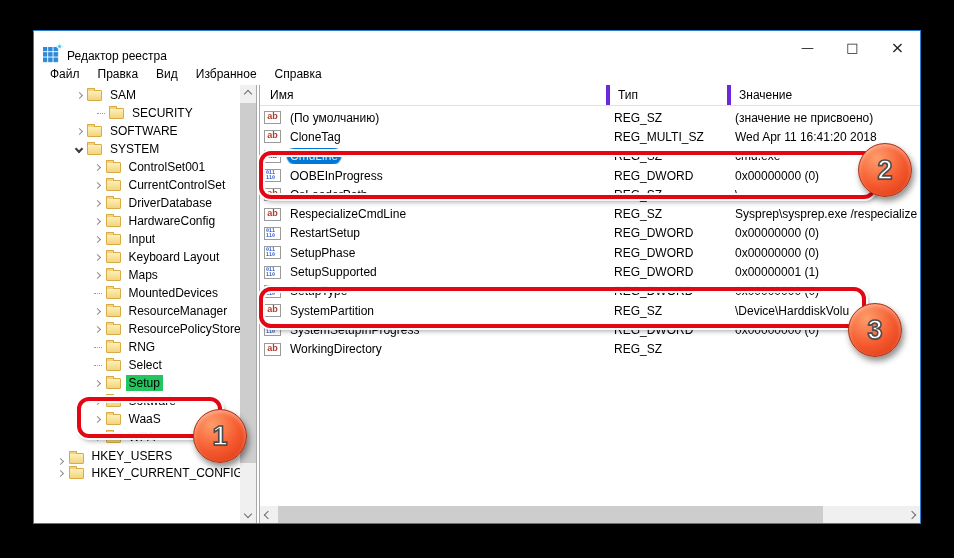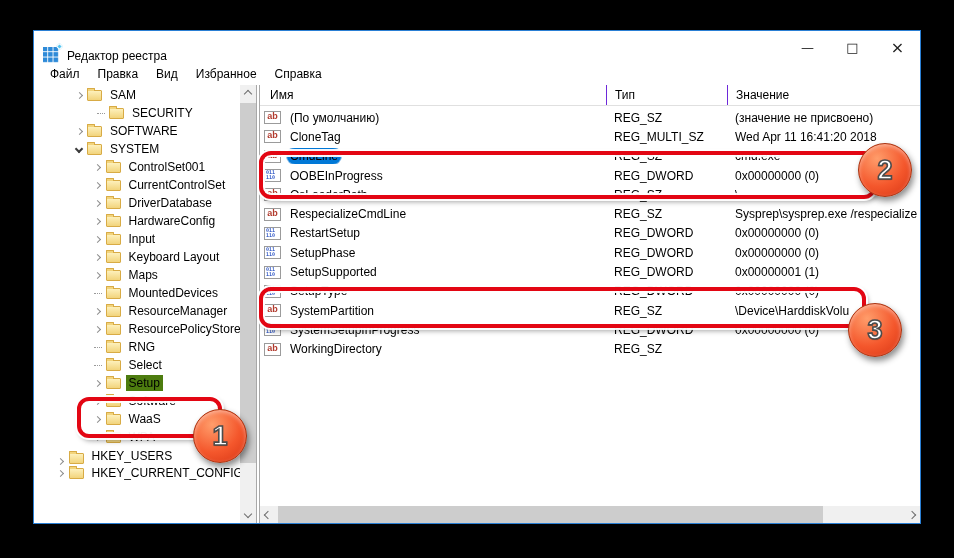--- a/index.html
+++ b/index.html
@@ -43,54 +43,54 @@
     transform:rotate(-45deg); display:none; }
   .exp-collapsed .chev { display:block; }
   .exp-expanded .chev { display:block; border-color:#3c3c3c; transform:rotate(45deg); border-width:2px; width:6px; height:6px;}
   .stub { width:8px; border-top:1px dotted #9a9a9a; display:none; }
   .exp-none .stub { display:block; }
   .folder { width:15px; height:11px; margin:0 5px 0 2px; flex:0 0 15px; position:relative;
     background:linear-gradient(#fdf0bb,#f2d47c); border:1px solid #d8ab45; border-radius:1px; }
   .folder::before { content:""; position:absolute; left:-1px; top:-3px; width:6px; height:2px;
     background:#f2d47c; border:1px solid #d8ab45; border-bottom:none; border-radius:1px 1px 0 0; }
   .tlabel { padding:1px 3px; }
-  .trow.selected .tlabel { background:#4d7c0f; }
+  .trow.selected .tlabel { background:#22c55e; }
 
   
   .vscroll { position:absolute; right:0; top:0; bottom:0; width:16px; background:#f0f0f0; }
   .vscroll .thumb { position:absolute; left:0; width:16px; top:18px; height:360px; background:#cdcdcd; }
   .sb-arrow { position:absolute; left:5px; width:6px; height:6px; border-right:1px solid #6d6d6d; border-bottom:1px solid #6d6d6d; }
   .sb-up   { top:6px;  transform:rotate(-135deg); }
   .sb-down { bottom:6px; transform:rotate(45deg); }
   .sb-left { left:5px; top:6px; transform:rotate(135deg); }
   .sb-right{ right:5px; left:auto; top:6px; transform:rotate(-45deg); }
 
   
   .splitter { width:4px; background:#fff; border-left:1px solid #a8a8a8; border-right:1px solid #a8a8a8; }
 
   
   .listpane { flex:1; display:flex; flex-direction:column; background:#fff; min-width:0; position:relative; }
   .lheader { height:21px; display:grid; grid-template-columns:346px 121px 1fr;
     border-bottom:1px solid #e0e0e0; align-items:center; }
   .lheader .hcell { height:100%; display:flex; align-items:center; padding-left:8px; }
   .lheader .hcell:first-child { padding-left:10px; }
-  .lheader .hcell + .hcell { border-left:1px solid #6d28d9; }
+  .lheader .hcell + .hcell { border-left:4px solid #6d28d9; }
   .lrows { flex:1; overflow:hidden; padding-top:2px; }
   .lrow { height:19.3px; display:grid; grid-template-columns:346px 121px 1fr; align-items:center; white-space:nowrap; }
   .ncell { display:flex; align-items:center; padding-left:4px; overflow:hidden; }
   .vtype, .vval { padding-left:8px; overflow:hidden; }
   .regicon { width:17px; height:13px; flex:0 0 17px; margin-right:6px; border:1px solid #9b9b9b;
     background:#fff; position:relative; font-weight:bold; text-align:center; }
   .icon-string::before { content:"ab"; position:absolute; left:0; right:0; top:-1px;
     font-size:9px; color:#b23b2e; letter-spacing:0; }
   .icon-dword { font-family:"DejaVu Sans Mono", monospace; }
   .icon-dword::before { content:"011"; position:absolute; left:1px; top:0; font-size:5px; line-height:5px; color:#3a5fc8; font-weight:bold;}
   .icon-dword::after  { content:"110"; position:absolute; left:1px; top:5px; font-size:5px; line-height:5px; color:#3a5fc8; font-weight:bold;}
   .nlabel { padding:1px 3px; }
-  .lrow.selected .nlabel { background:#0078d7; color:#000000; box-shadow:0 0 0 1px #7db8e8;border-radius:8px; }
+  .lrow.selected .nlabel { background:#0078d7; color:#e5e5e5; box-shadow:0 0 0 1px #7db8e8;border-radius:8px; }
 
   
   .hscroll { height:17px; background:#f0f0f0; position:relative; }
   .hscroll .thumb { position:absolute; top:0; height:17px; left:18px; width:545px; background:#cdcdcd; }
 
   
   .hl-box { position:absolute; border:4px solid #e30613; border-radius:12px;
     box-shadow:0 0 0 2px rgba(255,255,255,.95), inset 0 0 0 2px rgba(255,255,255,.95), 2px 3px 5px rgba(0,0,0,.35);
     z-index:50; pointer-events:none; }
   .badge { position:absolute; width:54px; height:54px; border-radius:50%;

